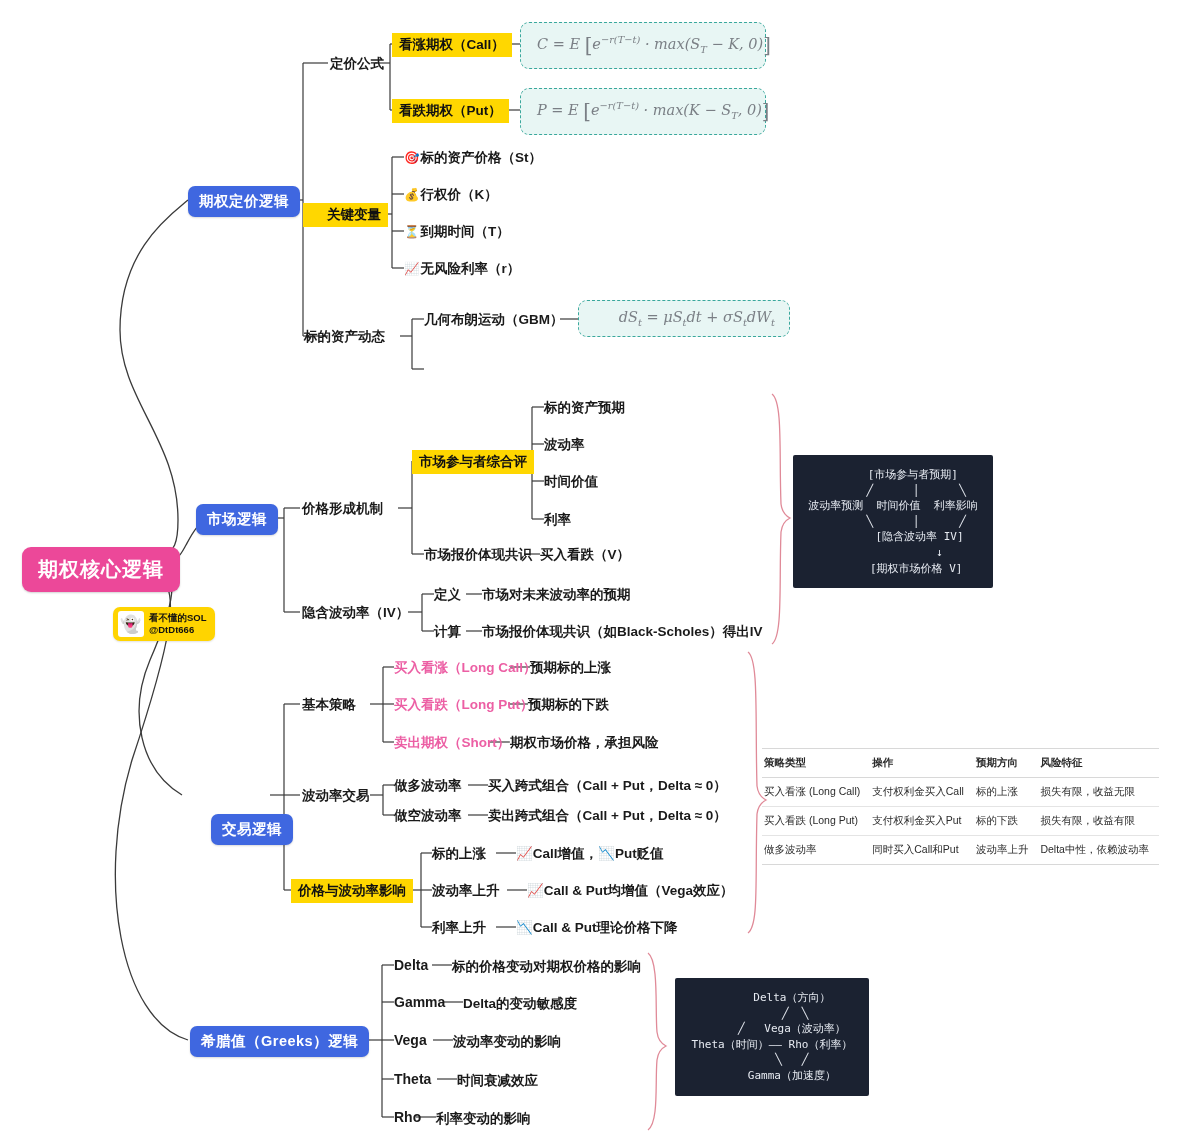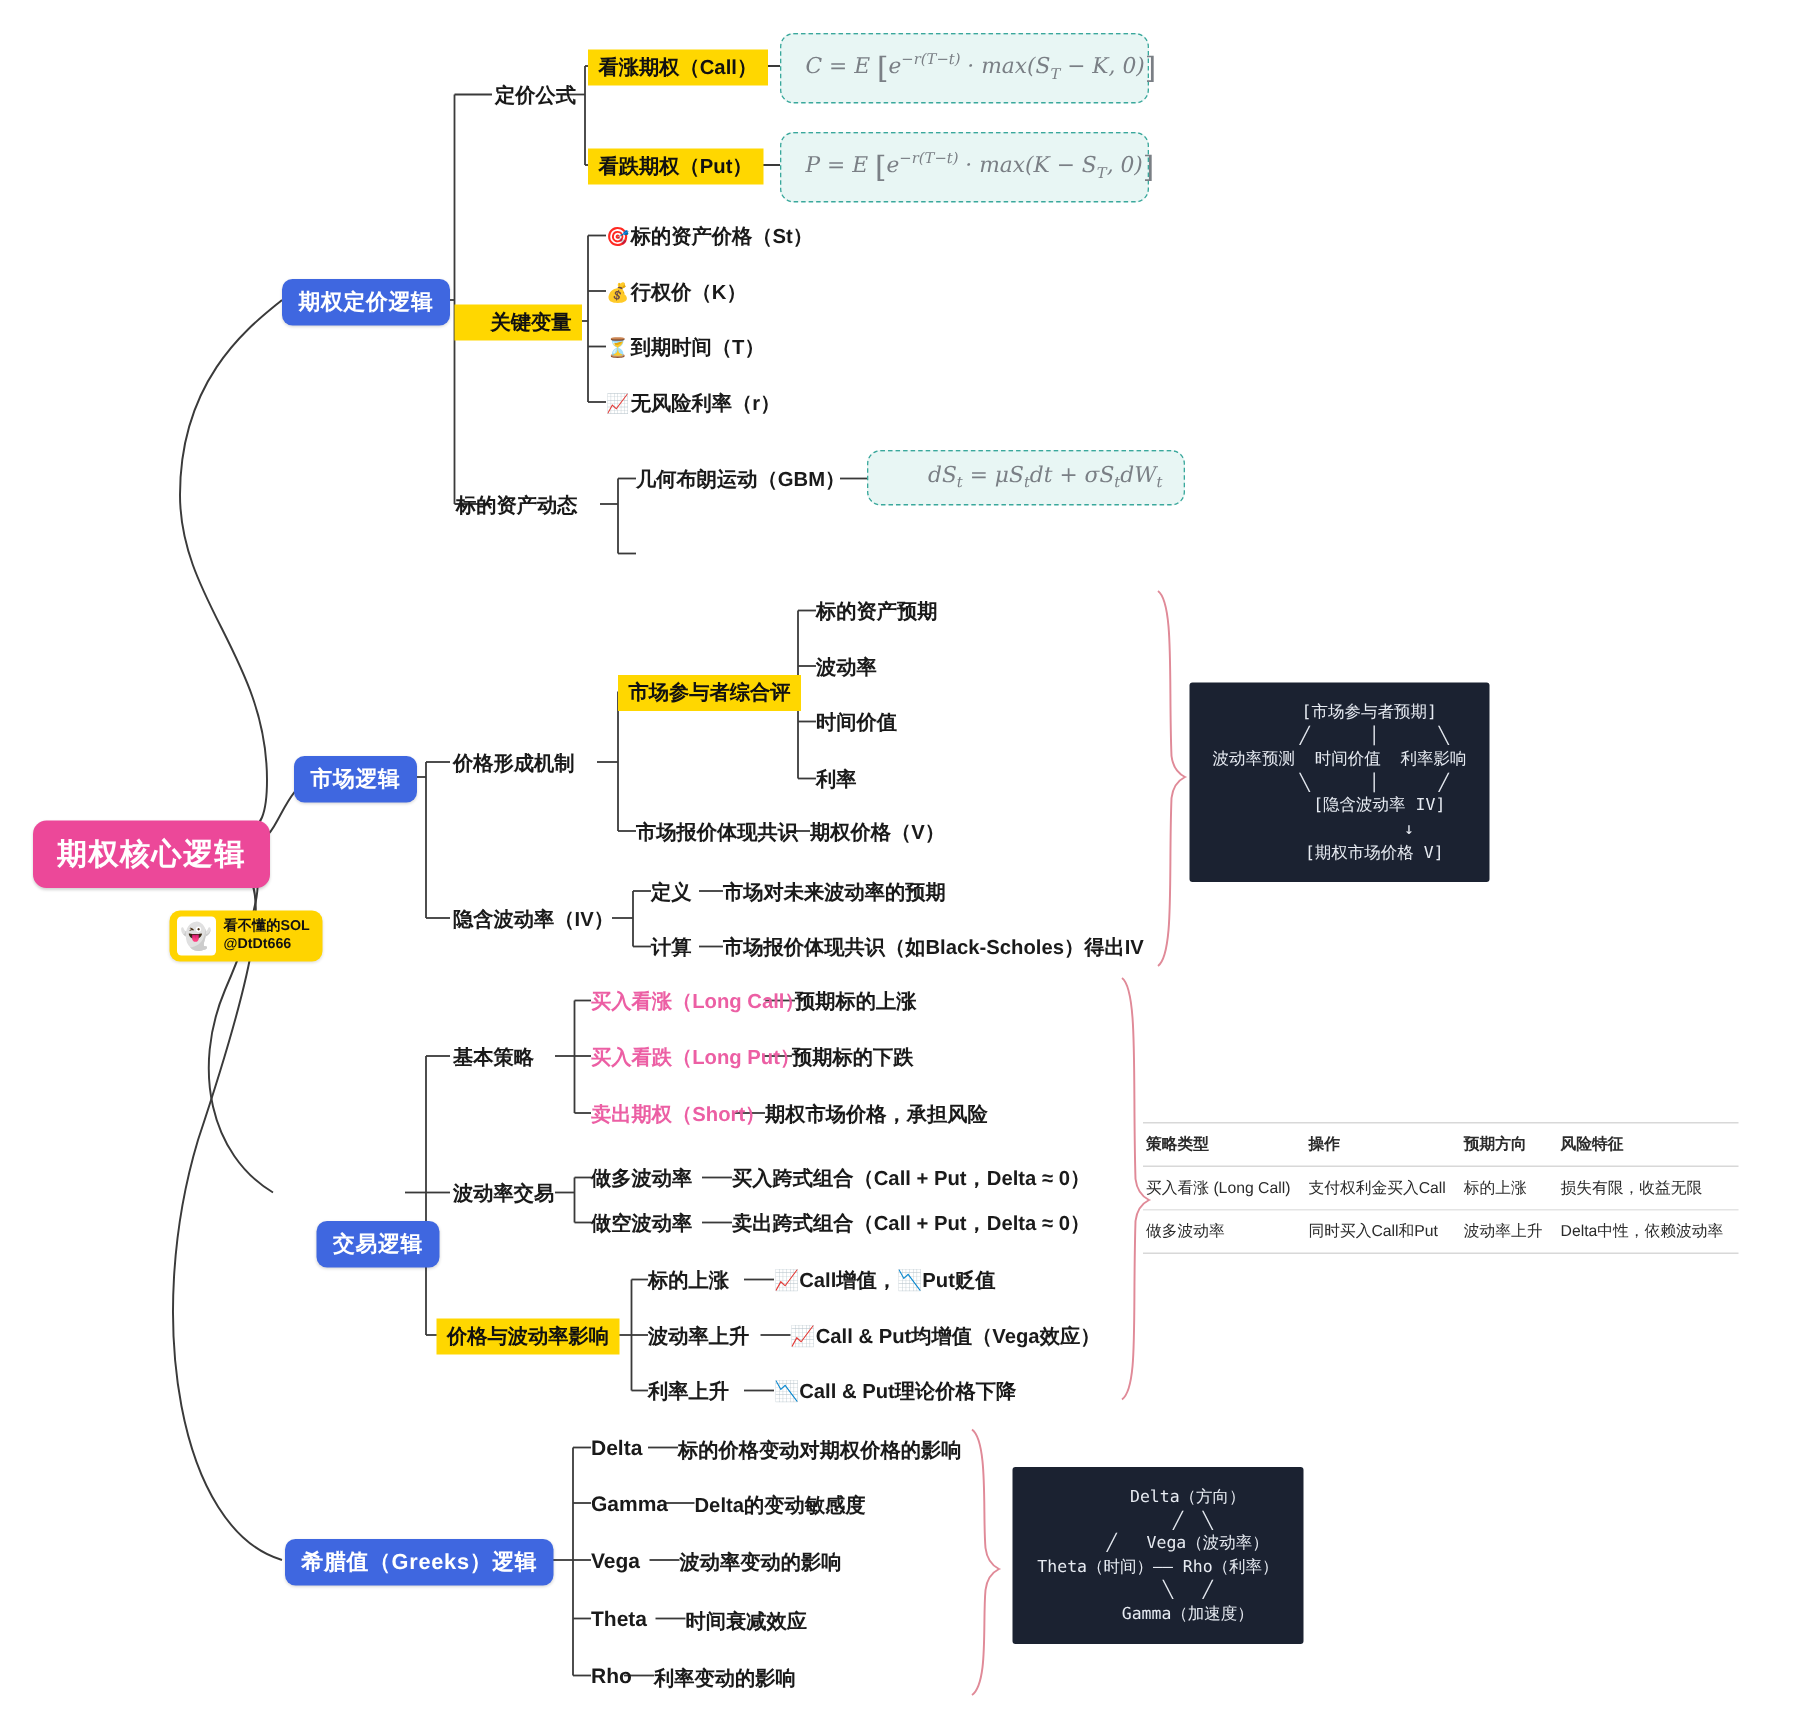--- a/index.html
+++ b/index.html
@@ -250,21 +250,21 @@
   <div class="node blue" style="left:196px;top:504px;">市场逻辑</div>
 
   <div class="node lbl" style="left:302px;top:500px;">价格形成机制</div>
   <div class="node yellow" style="left:412px;top:450px;">市场参与者综合评</div>
   <div class="node lbl" style="left:544px;top:399px;">标的资产预期</div>
   <div class="node lbl" style="left:544px;top:436px;">波动率</div>
   <div class="node lbl" style="left:544px;top:473px;">时间价值</div>
   <div class="node lbl" style="left:544px;top:511px;">利率</div>
 
   <div class="node lbl" style="left:424px;top:546px;">市场报价体现共识</div>
-  <div class="node lbl" style="left:540px;top:546px;">期权价格（V）</div>
+  <div class="node lbl" style="left:540px;top:546px;">买入看跌（V）</div>
 
   <div class="node lbl" style="left:302px;top:604px;">隐含波动率（IV）</div>
   <div class="node lbl" style="left:434px;top:586px;">定义</div>
   <div class="node lbl" style="left:482px;top:586px;">市场对未来波动率的预期</div>
   <div class="node lbl" style="left:434px;top:623px;text-align:right;">计算</div>
   <div class="node lbl" style="left:482px;top:623px;">市场报价体现共识（如Black-Scholes）得出IV</div>
 
   <div class="node ascii" style="left:793px;top:455px;width:172px;">      [市场参与者预期]
        ╱      │      ╲
 波动率预测  时间价值  利率影响
@@ -308,20 +308,26 @@
       </tr>
         </thead>
       <tbody>
         <tr>
           <td>买入看涨 (Long Call)</td>
           <td>支付权利金买入Call</td>
           <td>标的上涨</td>
           <td>损失有限，收益无限</td>
         </tr>
         <tr>
+          <td>买入看跌 (Long Put)</td>
+          <td>支付权利金买入Put</td>
+          <td>标的下跌</td>
+          <td>损失有限，收益有限</td>
+        </tr>
+        <tr>
           <td>做多波动率</td>
           <td>同时买入Call和Put</td>
           <td>波动率上升</td>
           <td>Delta中性，依赖波动率</td>
         </tr>
       </tbody>
     </table>
   </div>
 
   <div class="node blue" style="left:190px;top:1026px;">希腊值（Greeks）逻辑</div>

